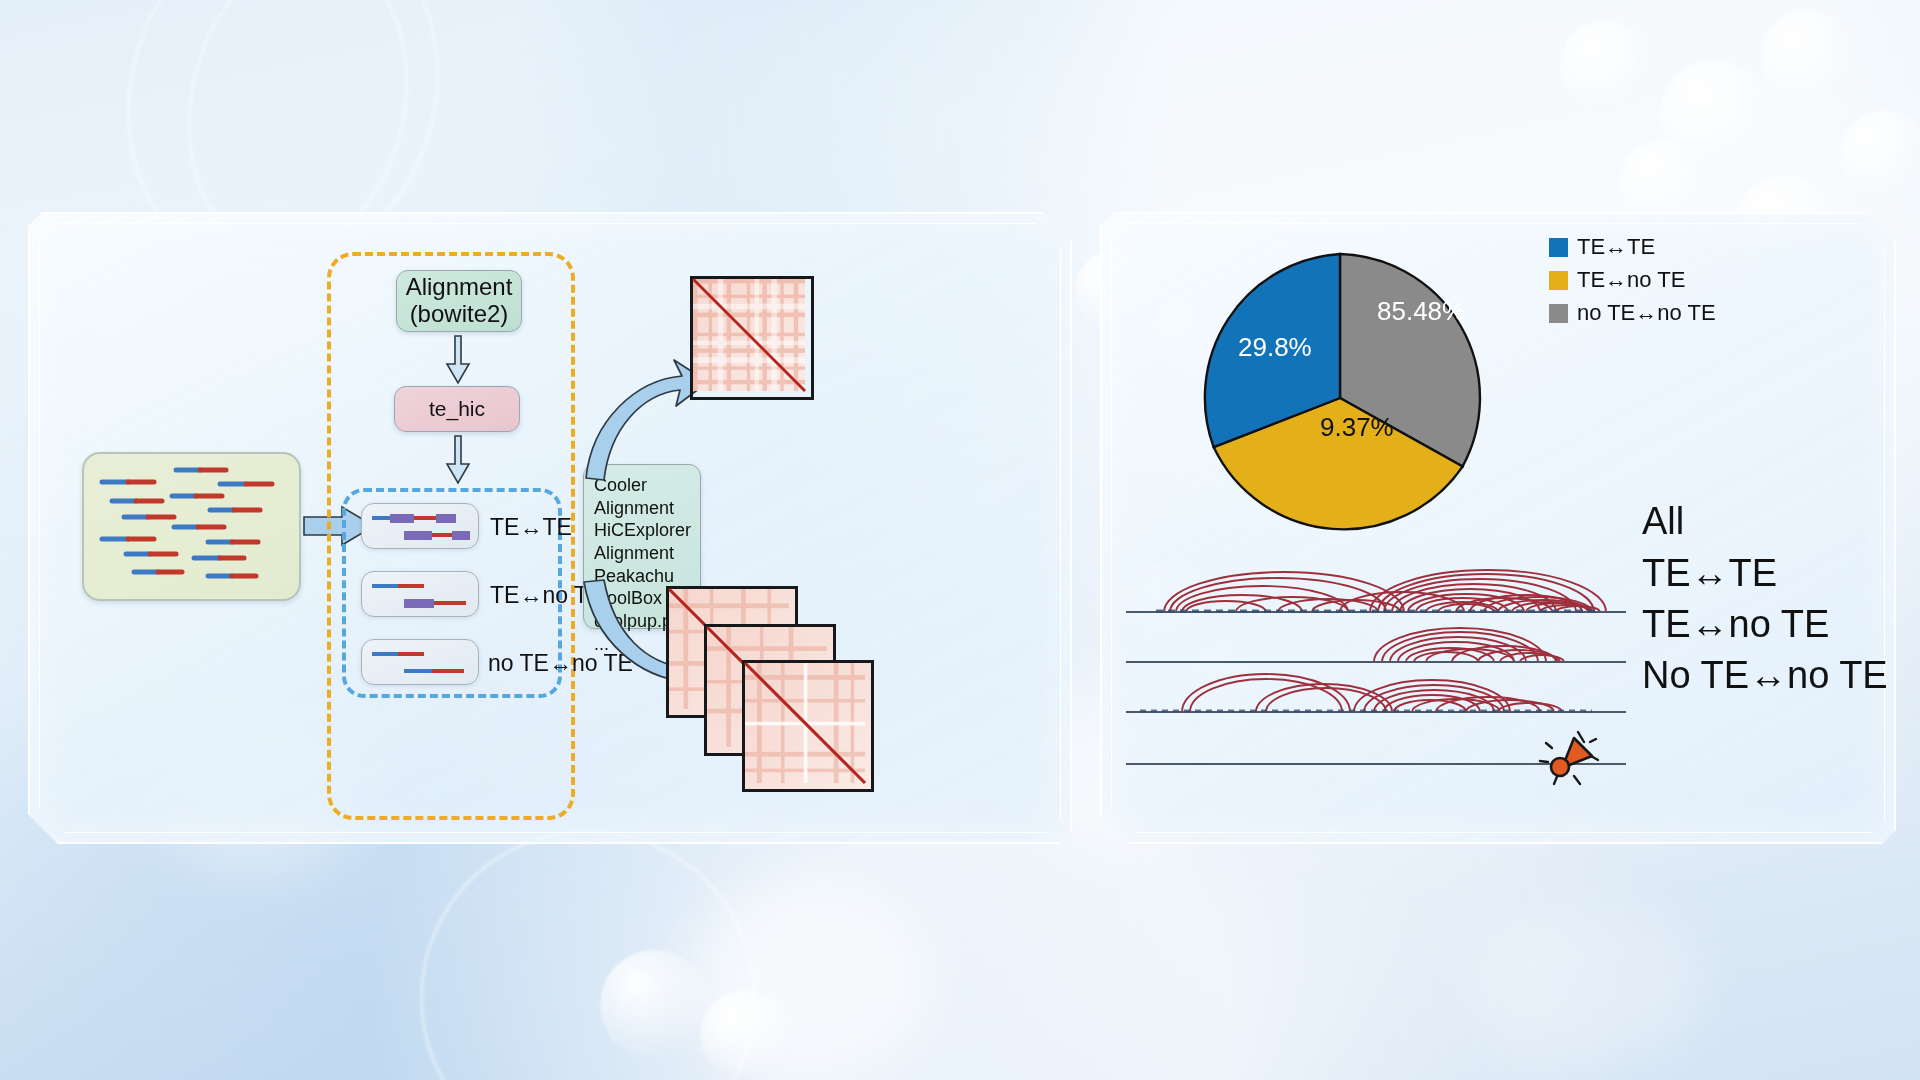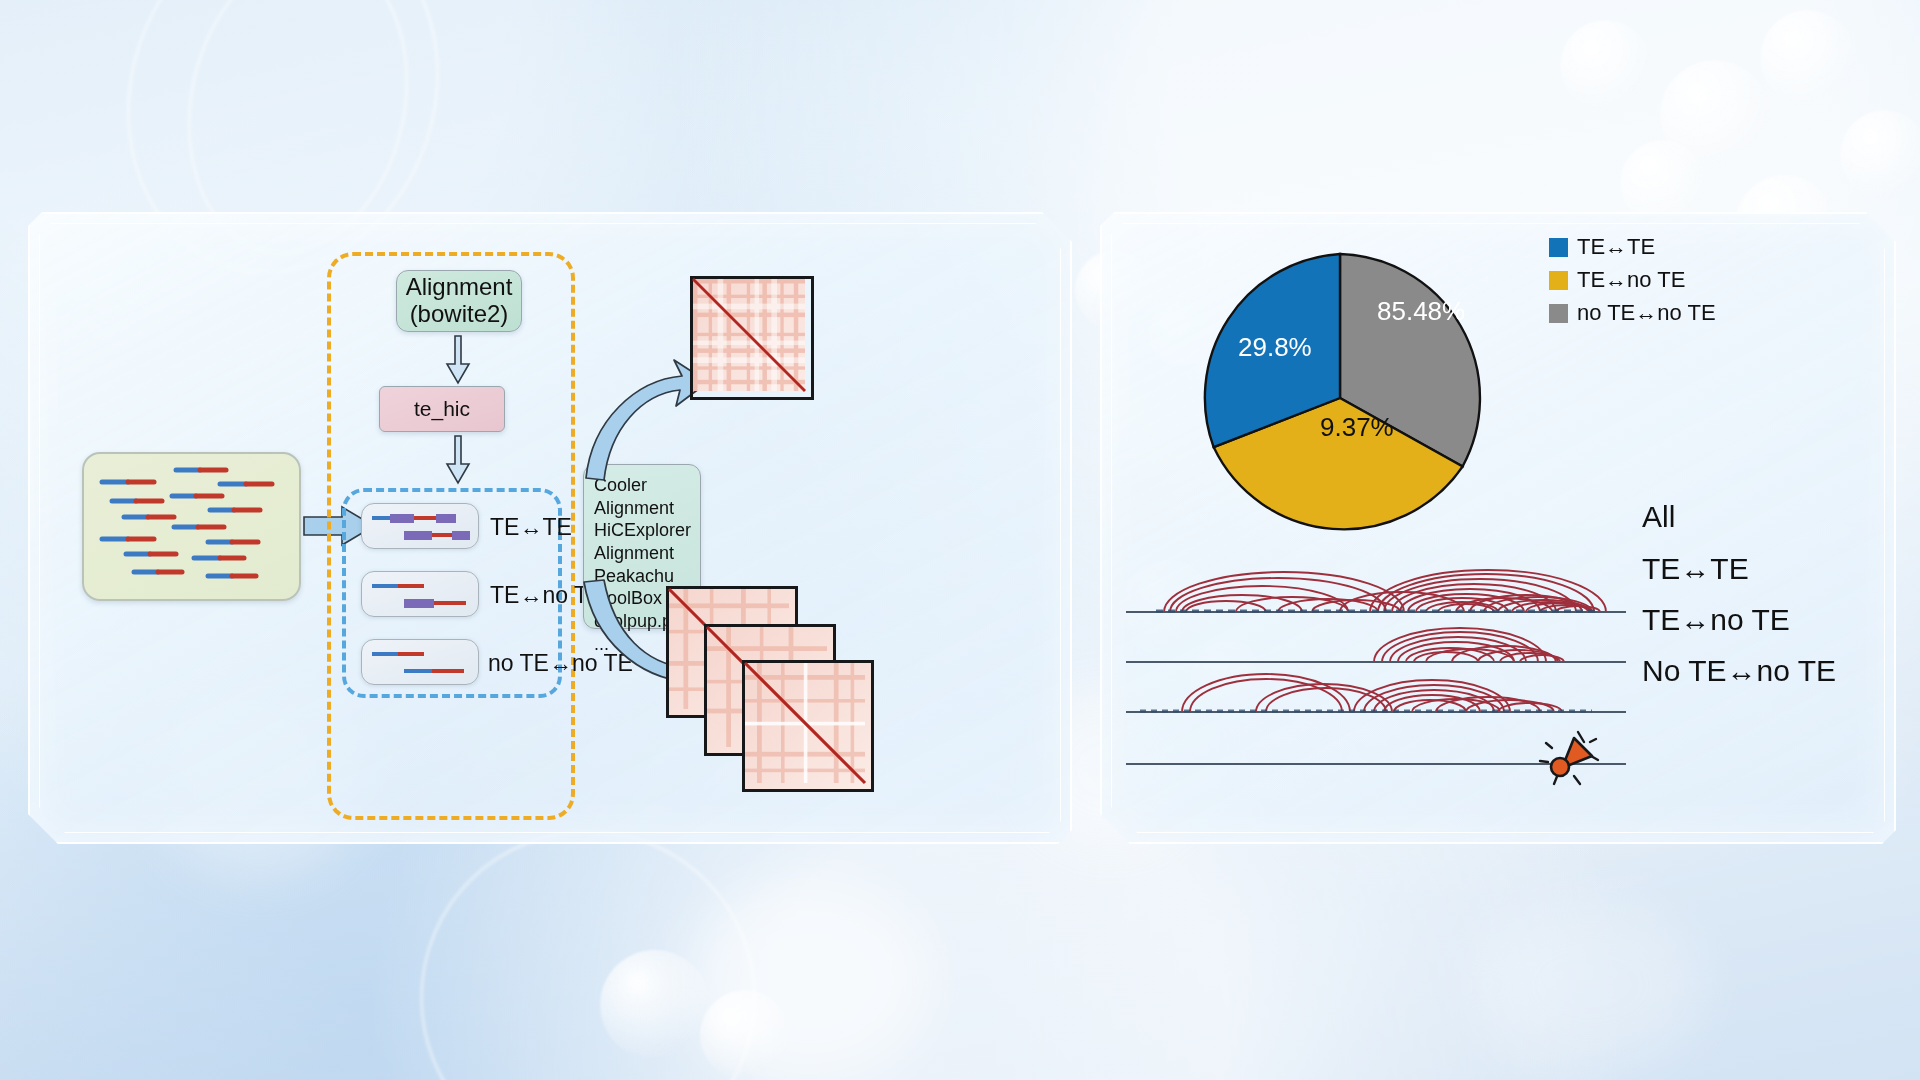--- a/index.html
+++ b/index.html
@@ -51,21 +51,21 @@
              padding:9px 10px;text-align:left;box-sizing:border-box;}
   .box-reads{background:linear-gradient(155deg,#e9efd7,#e2ebcf);border:2px solid #b9c3ba;border-radius:18px;}
   .pair-box{position:absolute;border-radius:13px;border:1.7px solid #a9b3bb;
             background:linear-gradient(160deg,#eef3f8,#e1e9f1);box-shadow:0 1px 4px rgba(90,120,150,.2);}
   
   .dash-orange{position:absolute;border:4px dashed #eeab24;border-radius:26px;}
   .dash-blue{position:absolute;border:4px dashed #55a7dd;border-radius:22px;}
   
   .lbl{position:absolute;color:#111;white-space:nowrap;}
   .cls-lbl{font-size:23px;}
-  .arc-lbl{font-size:30px;}
+  .arc-lbl{font-size:38px;}
   .legend-lbl{font-size:22px;color:#111;white-space:nowrap;}
   .pct{position:absolute;white-space:nowrap;font-size:26px;}
   svg{display:block;overflow:visible;}
 </style>
 </head>
 <body>
 
 <div class="bg">
   <div class="bg-grad"></div>
 
@@ -142,21 +142,21 @@
       <div>
         <div>Alignment</div>
         <div>(bowite2)</div>
       </div>
     </div>
 
     <svg style="position:absolute;left:414px;top:120px;" width="28" height="52">
       <polygon points="11,2 17,2 17,30 25,30 14,49 3,30 11,30" fill="#cfe4f5" stroke="#2f3a44" stroke-width="1.6"></polygon>
     </svg>
 
-    <div class="rbox box-tehic" style="left:349px;top:172px;width:124px;height:44px;border-radius:6px;">
+    <div class="rbox box-tehic" style="left:364px;top:172px;width:124px;height:44px;">
       <span>te_hic</span>
     </div>
 
     <svg style="position:absolute;left:414px;top:220px;" width="28" height="52">
       <polygon points="11,2 17,2 17,30 25,30 14,49 3,30 11,30" fill="#cfe4f5" stroke="#2f3a44" stroke-width="1.6"></polygon>
     </svg>
 
     <div class="dash-blue" style="left:312px;top:274px;width:212px;height:202px;"></div>
 
     <div class="pair-box" style="left:331px;top:289px;width:116px;height:44px;">

